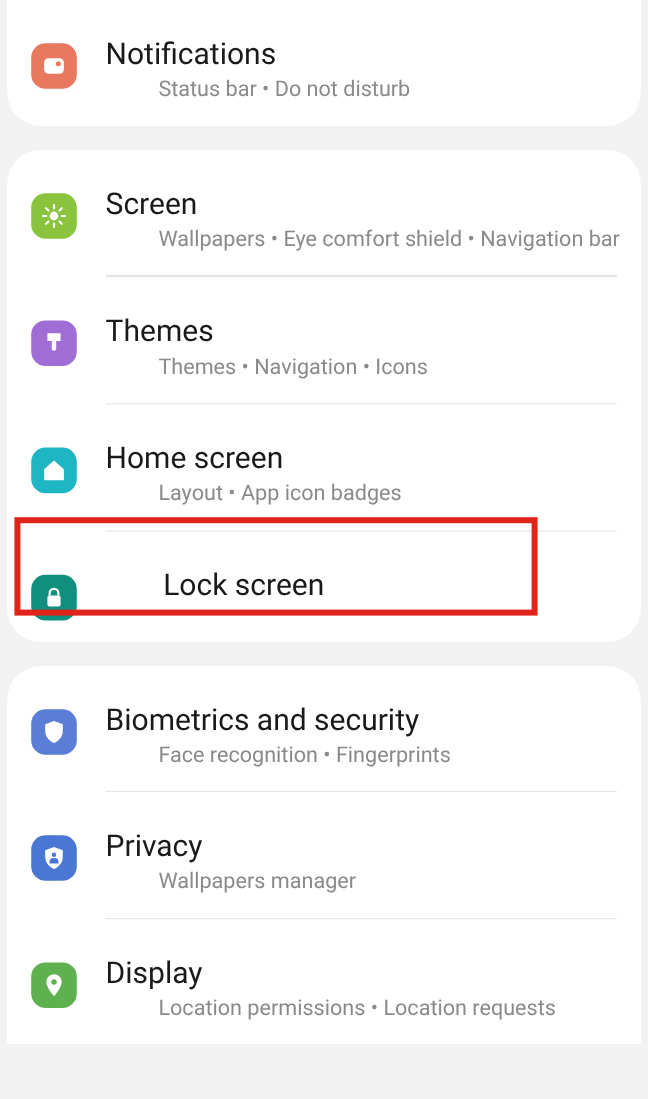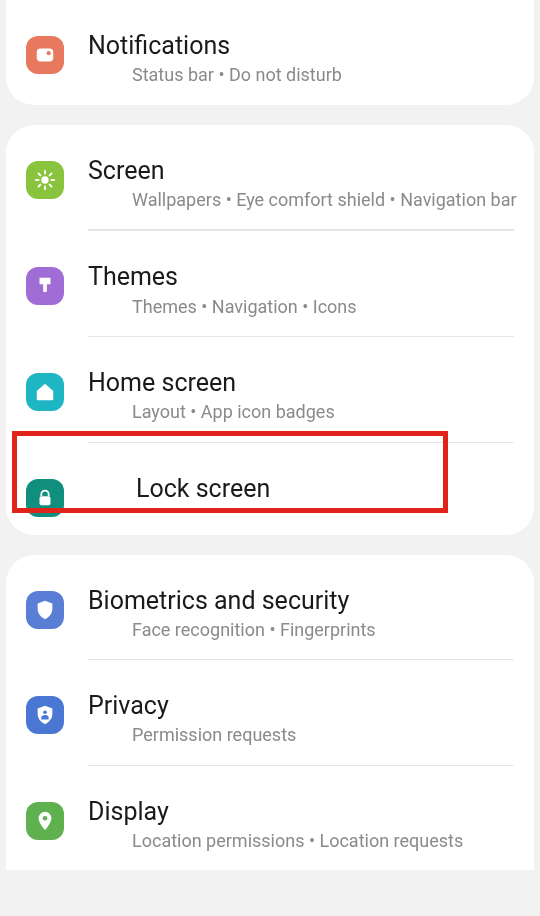--- a/index.html
+++ b/index.html
@@ -172,21 +172,21 @@
       <div class="item">
         <div class="icon bg-blue2">
           <svg viewBox="0 0 24 24">
             <path d="M12 2 L20 5 V11 C20 16 16.5 20 12 22 C7.5 20 4 16 4 11 V5 Z" fill="#fff"></path>
             <circle cx="12" cy="9" r="2" fill="#4a77d4"></circle>
             <path d="M8 15 a4 3 0 0 1 8 0 v2 h-8 z" fill="#4a77d4"></path>
           </svg>
         </div>
         <div class="content">
           <div class="title">Privacy</div>
-          <div class="subtitle">Permission requests</div>
+          <div class="subtitle">Wallpapers manager</div>
         </div>
       </div>
       <div class="divider"></div>
       <div class="item">
         <div class="icon bg-green2">
           <svg viewBox="0 0 24 24">
             <path d="M12 2 a7 7 0 0 1 7 7 c0 5 -7 13 -7 13 s-7 -8 -7 -13 a7 7 0 0 1 7 -7 z" fill="#fff"></path>
             <circle cx="12" cy="9" r="2.5" fill="#5fb04e"></circle>
           </svg>
         </div>

